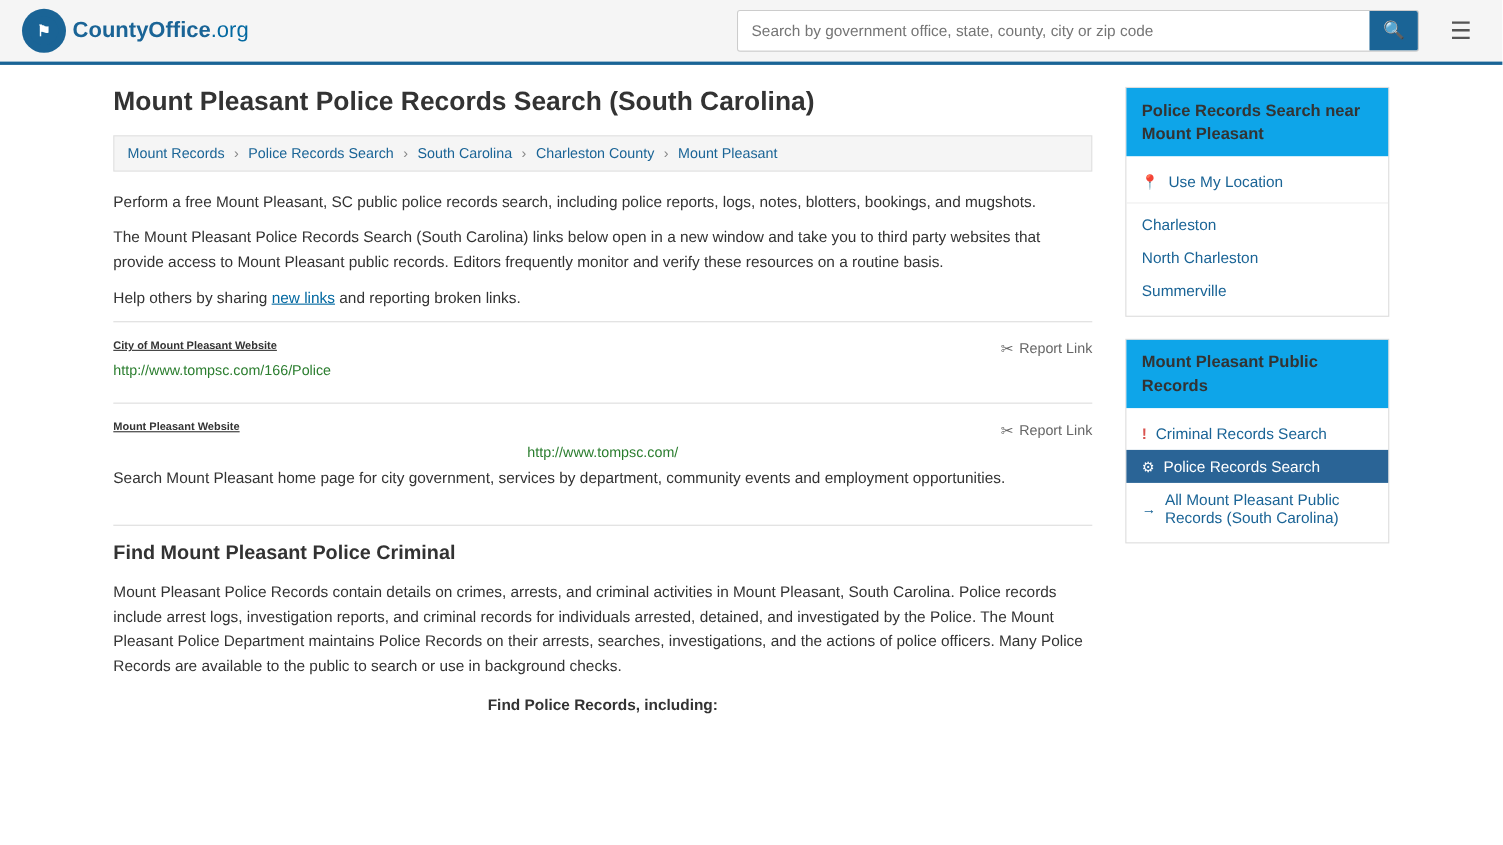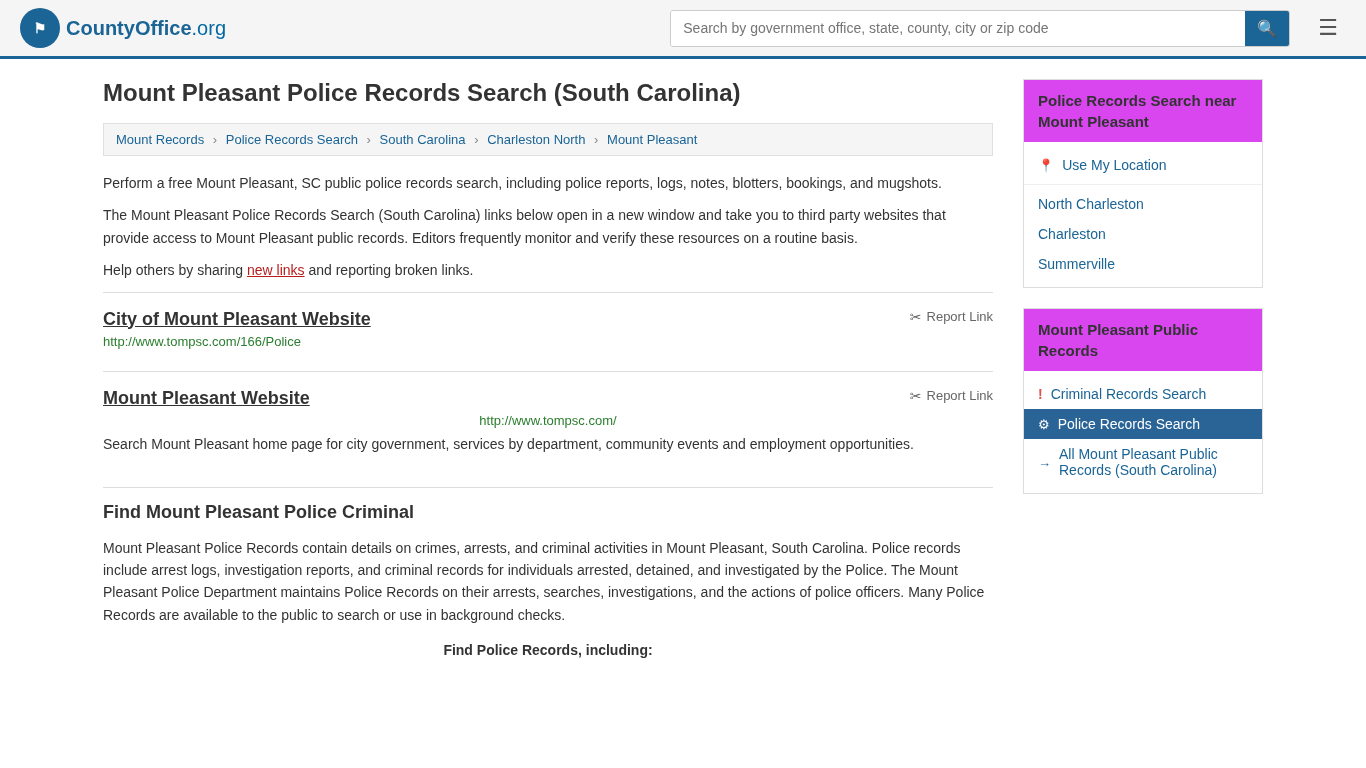--- a/index.html
+++ b/index.html
@@ -110,38 +110,38 @@
     }
     .breadcrumb .sep { margin: 0 5px; color: #888; }
 
     
     .intro-text {
       margin-bottom: 10px;
       line-height: 1.6;
       font-size: 14px;
     }
     .intro-text a {
-      color: #b91c1c;
+      color: #0369a1;
       text-decoration: underline;
     }
 
     
     .result-item {
       border-top: 1px solid #ddd;
       padding: 16px 0;
     }
     .result-header {
       display: flex;
       justify-content: space-between;
       align-items: flex-start;
       margin-bottom: 4px;
     }
     .result-title {
       font-weight: bold;
-      font-size: 18px;
+      font-size: 10px;
       color: #333;
       text-decoration: underline;
       cursor: pointer;
     }
     .report-link-btn {
       display: flex;
       align-items: center;
       gap: 5px;
       color: #666;
       font-size: 13px;
@@ -180,21 +180,21 @@
       margin-top: 10px;
       text-align: center;
     }
 
     
     .sidebar-box {
       border: 1px solid #ddd;
       margin-bottom: 20px;
     }
     .sidebar-box-title {
-      background: #d946ef;
+      background: #0ea5e9;
       padding: 10px 14px;
       font-weight: bold;
       font-size: 15px;
       line-height: 1.4;
     }
     .sidebar-box-body {
       padding: 8px 0;
     }
     .sidebar-link {
       display: flex;
@@ -260,21 +260,21 @@
 
     <h1 class="page-title">Mount Pleasant Police Records Search (South Carolina)</h1>
 
     <nav class="breadcrumb">
       <a href="#">Mount Records</a>
       <span class="sep">›</span>
       <a href="#">Police Records Search</a>
       <span class="sep">›</span>
       <a href="#">South Carolina</a>
       <span class="sep">›</span>
-      <a href="#">Charleston North</a>
+      <a href="#">Charleston County</a>
       <span class="sep">›</span>
       <a href="#">Mount Pleasant</a>
     </nav>
 
     <p class="intro-text">Perform a free Mount Pleasant, SC public police records search, including police reports, logs, notes, blotters, bookings, and mugshots.</p>
     <p class="intro-text">The Mount Pleasant Police Records Search (South Carolina) links below open in a new window and take you to third party websites that provide access to Mount Pleasant public records. Editors frequently monitor and verify these resources on a routine basis.</p>
     <p class="intro-text">
       <span>Help others by sharing</span> <a href="#">new links</a> <span>and reporting broken links.</span>
     </p>
 
@@ -311,24 +311,24 @@
 
     <div class="sidebar-box">
       <div class="sidebar-box-title">Police Records Search near Mount Pleasant</div>
       <div class="sidebar-box-body">
         <a class="sidebar-link" href="#">
           <span class="sidebar-link-icon location-pin">📍</span>
           <span>Use My Location</span>
         </a>
         <hr class="sidebar-divider">
         <a class="sidebar-link" href="#">
+          <span>Charleston</span>
+        </a>
+        <a class="sidebar-link" href="#">
           <span>North Charleston</span>
-        </a>
-        <a class="sidebar-link" href="#">
-          <span>Charleston</span>
         </a>
         <a class="sidebar-link" href="#">
           <span>Summerville</span>
         </a>
       </div>
     </div>
 
     <div class="sidebar-box">
       <div class="sidebar-box-title">Mount Pleasant Public Records</div>
       <div class="sidebar-box-body">

